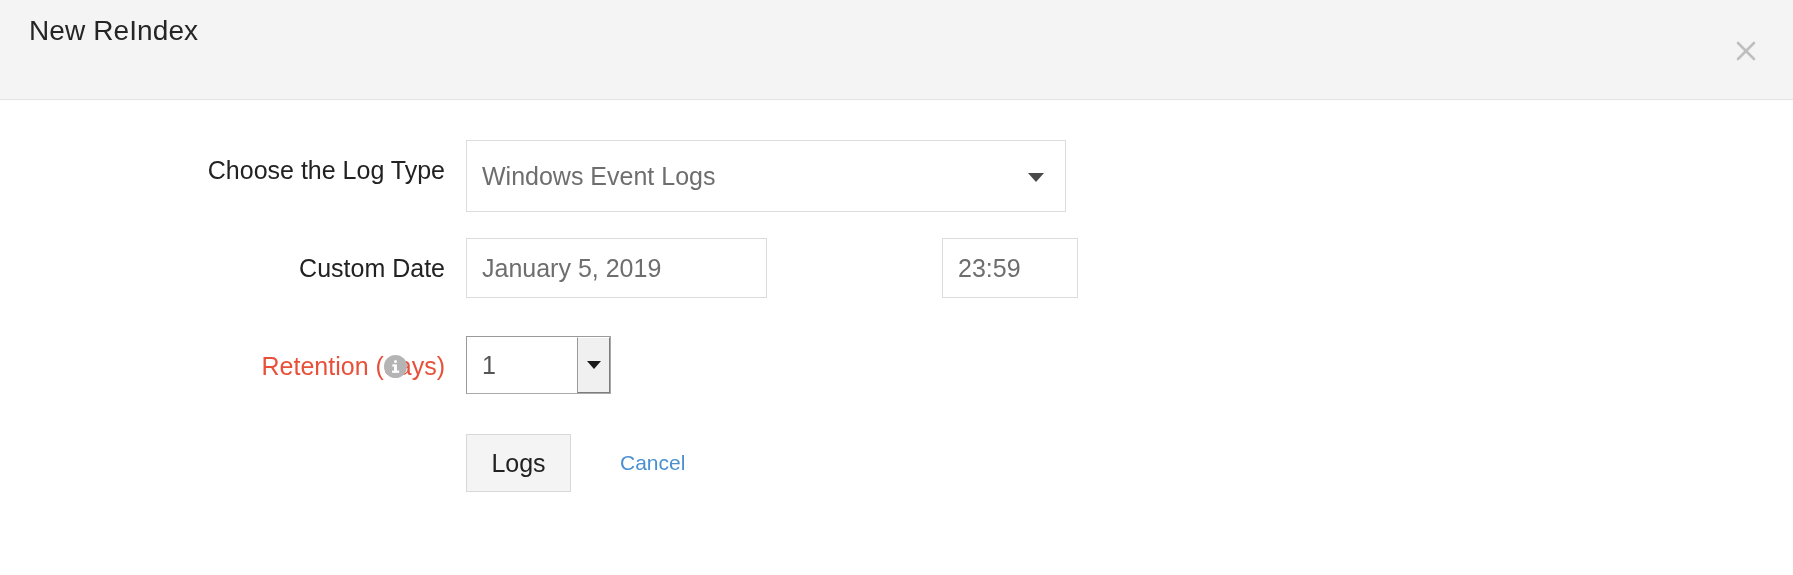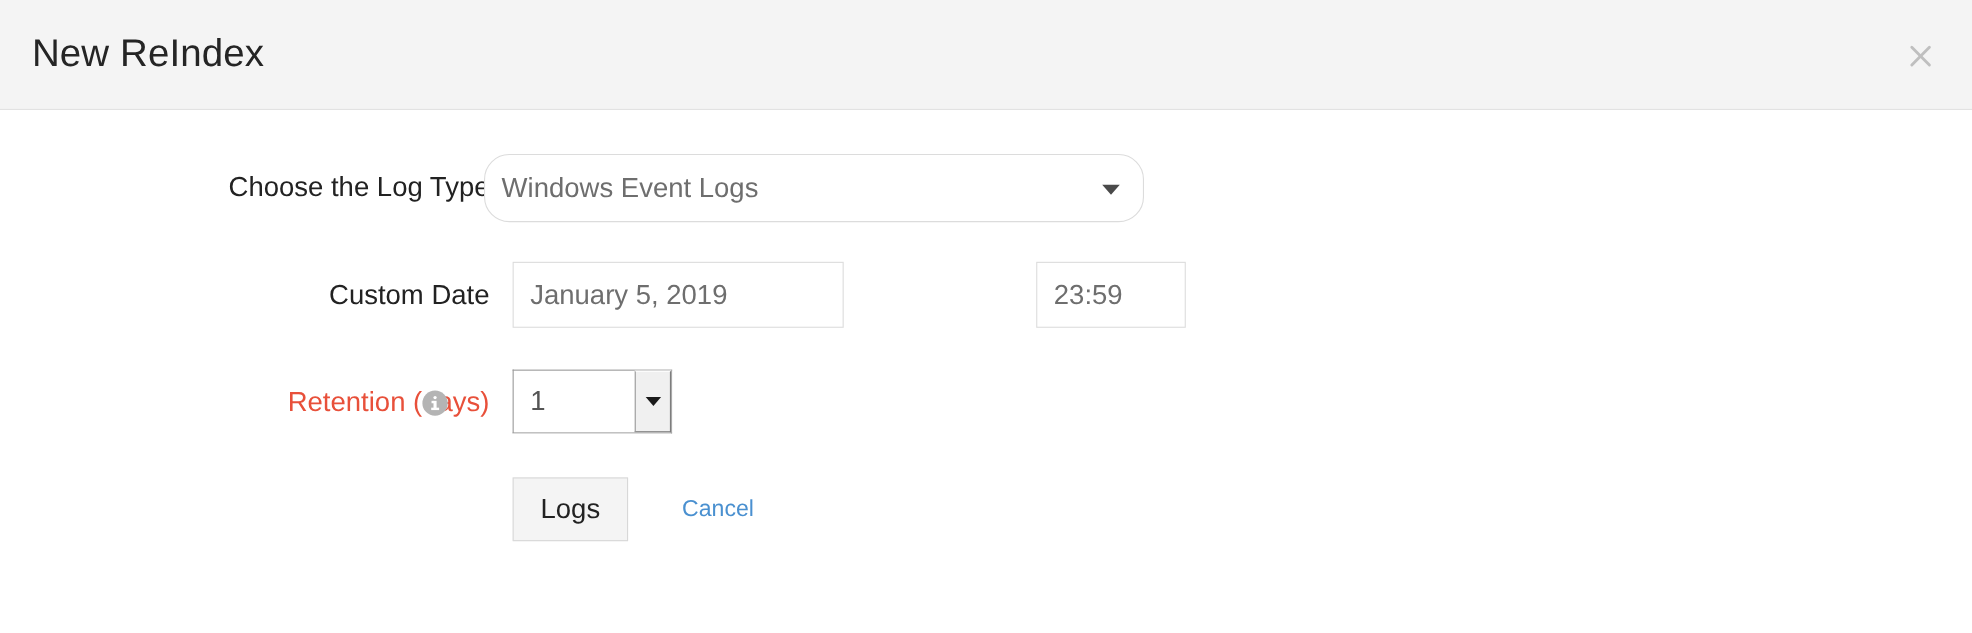--- a/index.html
+++ b/index.html
@@ -30,22 +30,22 @@
     top: 0;
     width: 1793px;
     height: 100px;
     background: #f4f4f4;
     border-bottom: 1px solid #e2e2e2;
     box-sizing: border-box;
   }
   .dialog-title {
     position: absolute;
     left: 29px;
-    top: 29px;
-    font-size: 35px;
+    top: 15px;
+    font-size: 28px;
     font-weight: 400;
     color: #252525;
     letter-spacing: 0.1px;
     white-space: nowrap;
   }
   .close-button {
     position: absolute;
     left: 1727px;
     top: 32px;
     width: 38px;
@@ -120,25 +120,24 @@
     cursor: pointer;
   }
   .control .value {
     padding-left: 15px;
     white-space: nowrap;
     overflow: hidden;
   }
 
   
   .logtype-select {
-    left: 440px;
+    left: 466px;
     top: 0;
     width: 600px;
-    height: 62px;
-    border-radius: 23px;
+    height: 72px;
   }
   .caret {
     position: absolute;
     right: 21px;
     top: 50%;
     margin-top: -3px;
     width: 0;
     height: 0;
     border-left: 8px solid transparent;
     border-right: 8px solid transparent;

